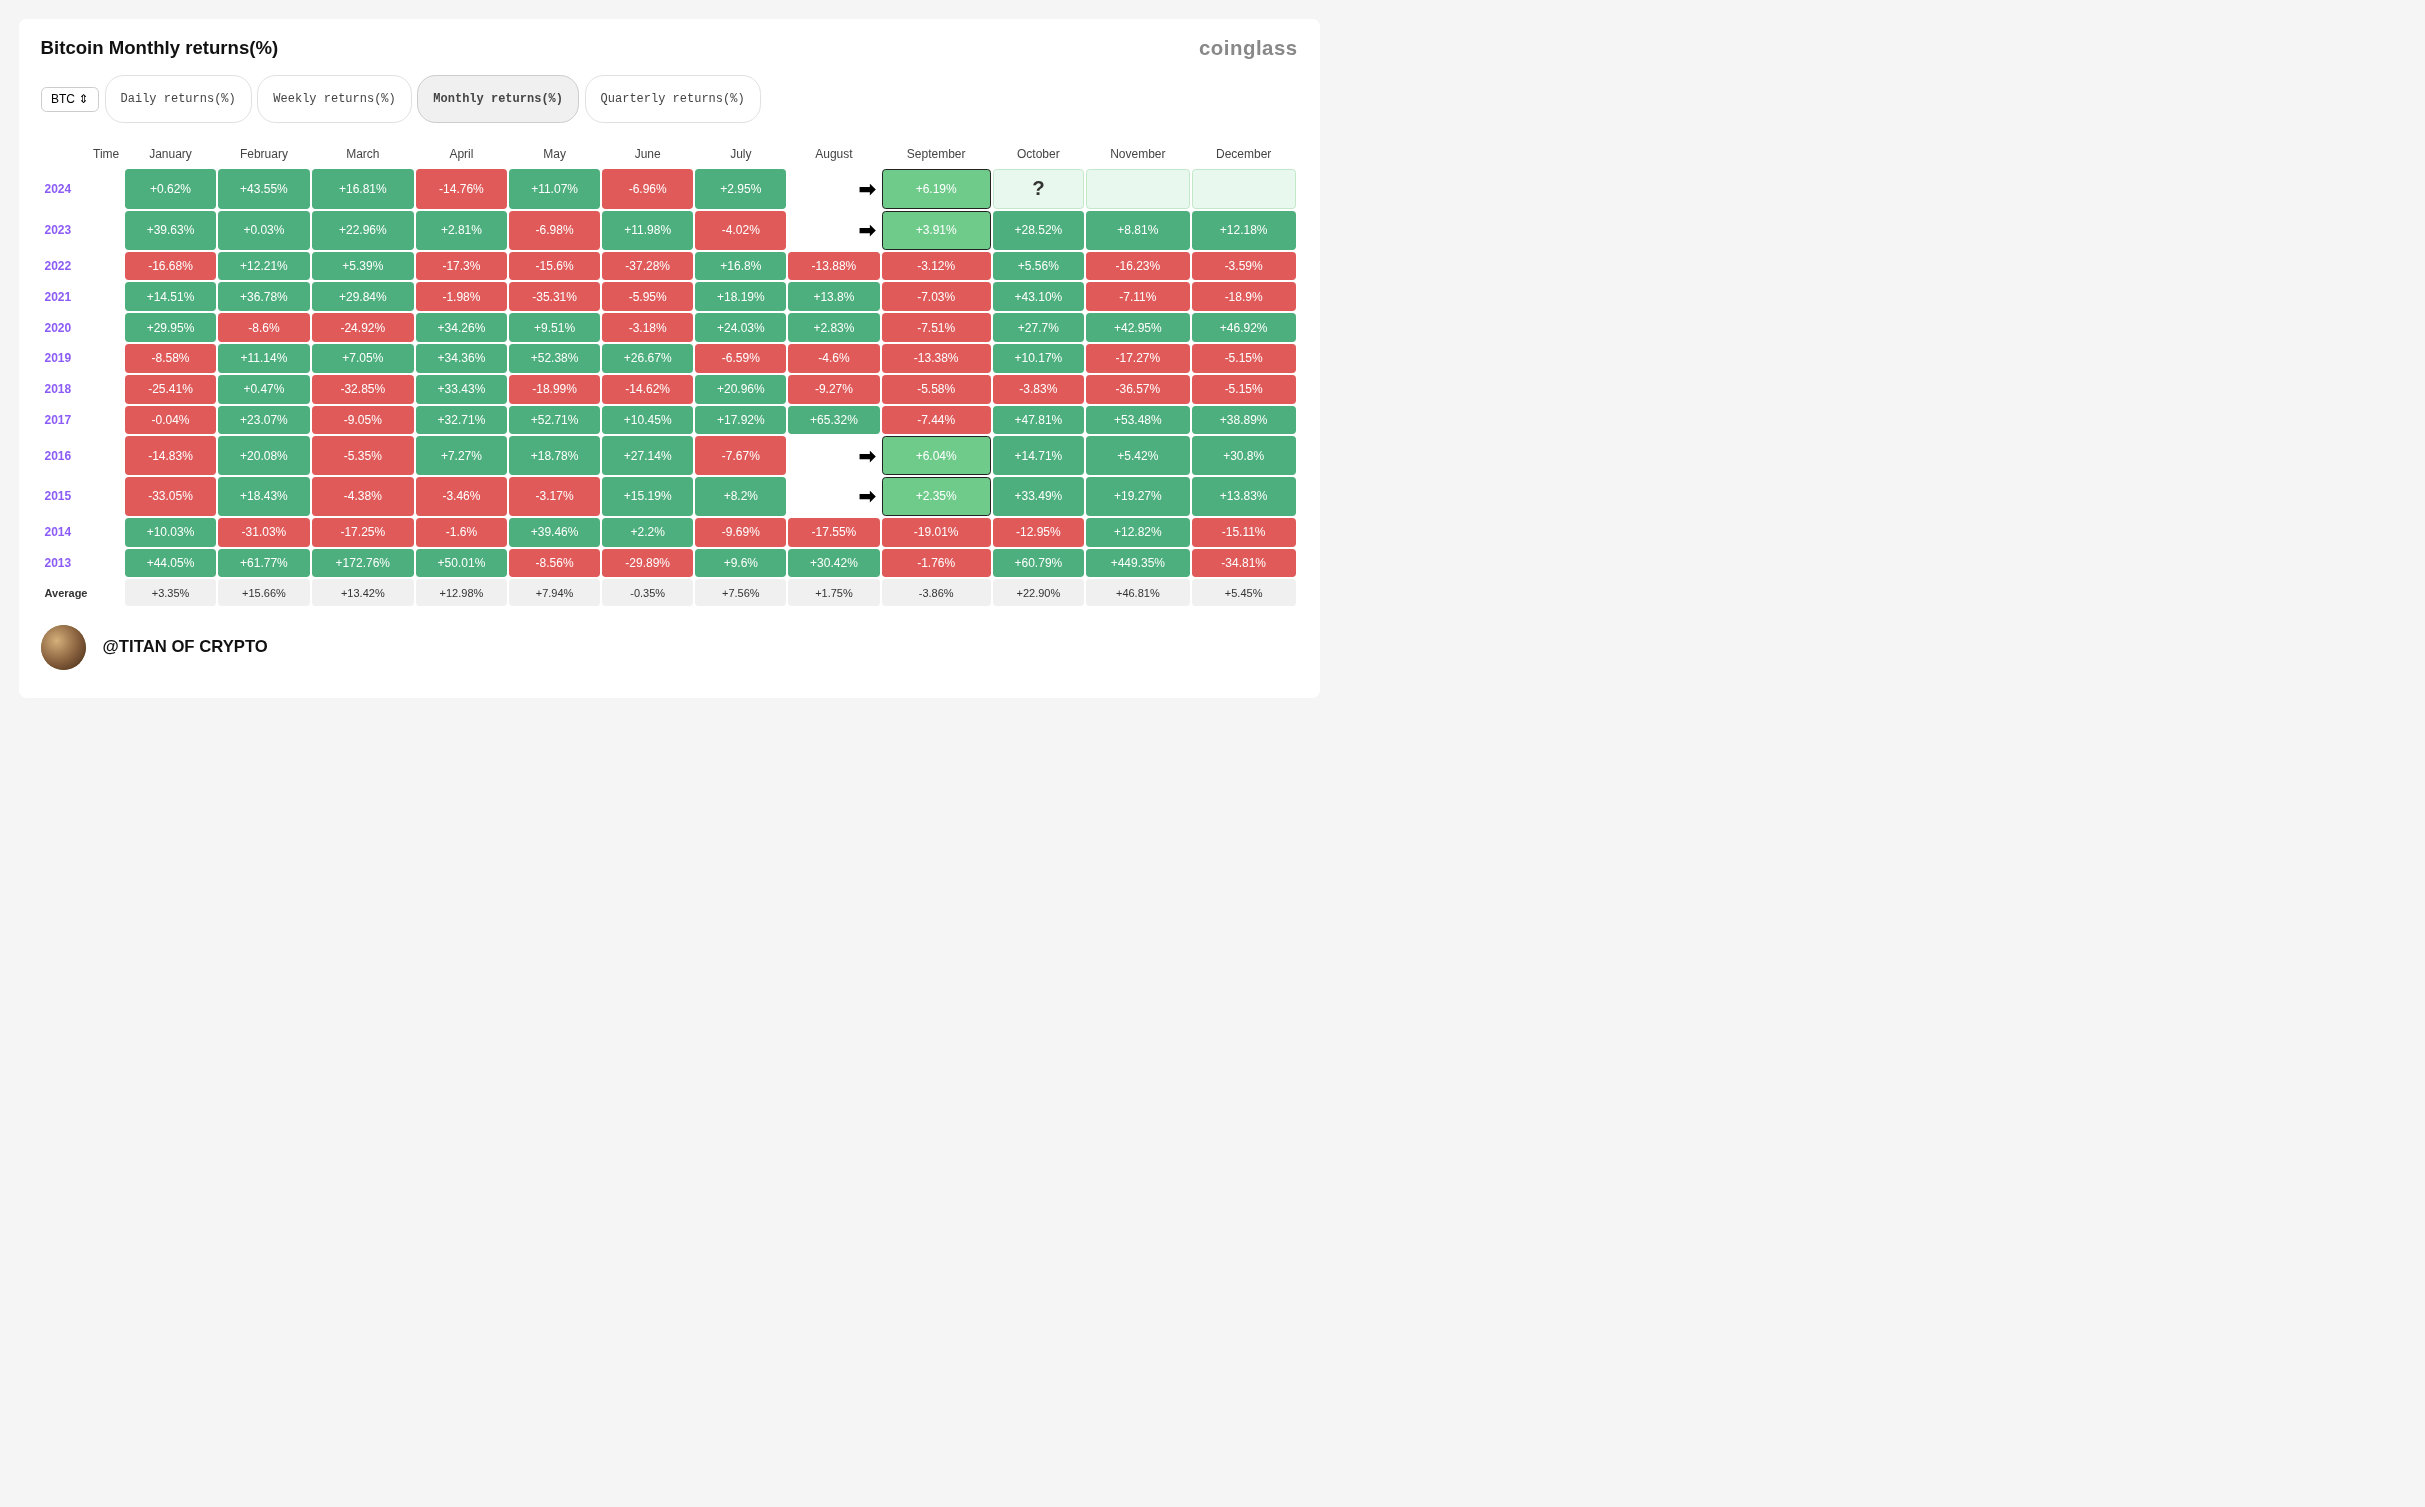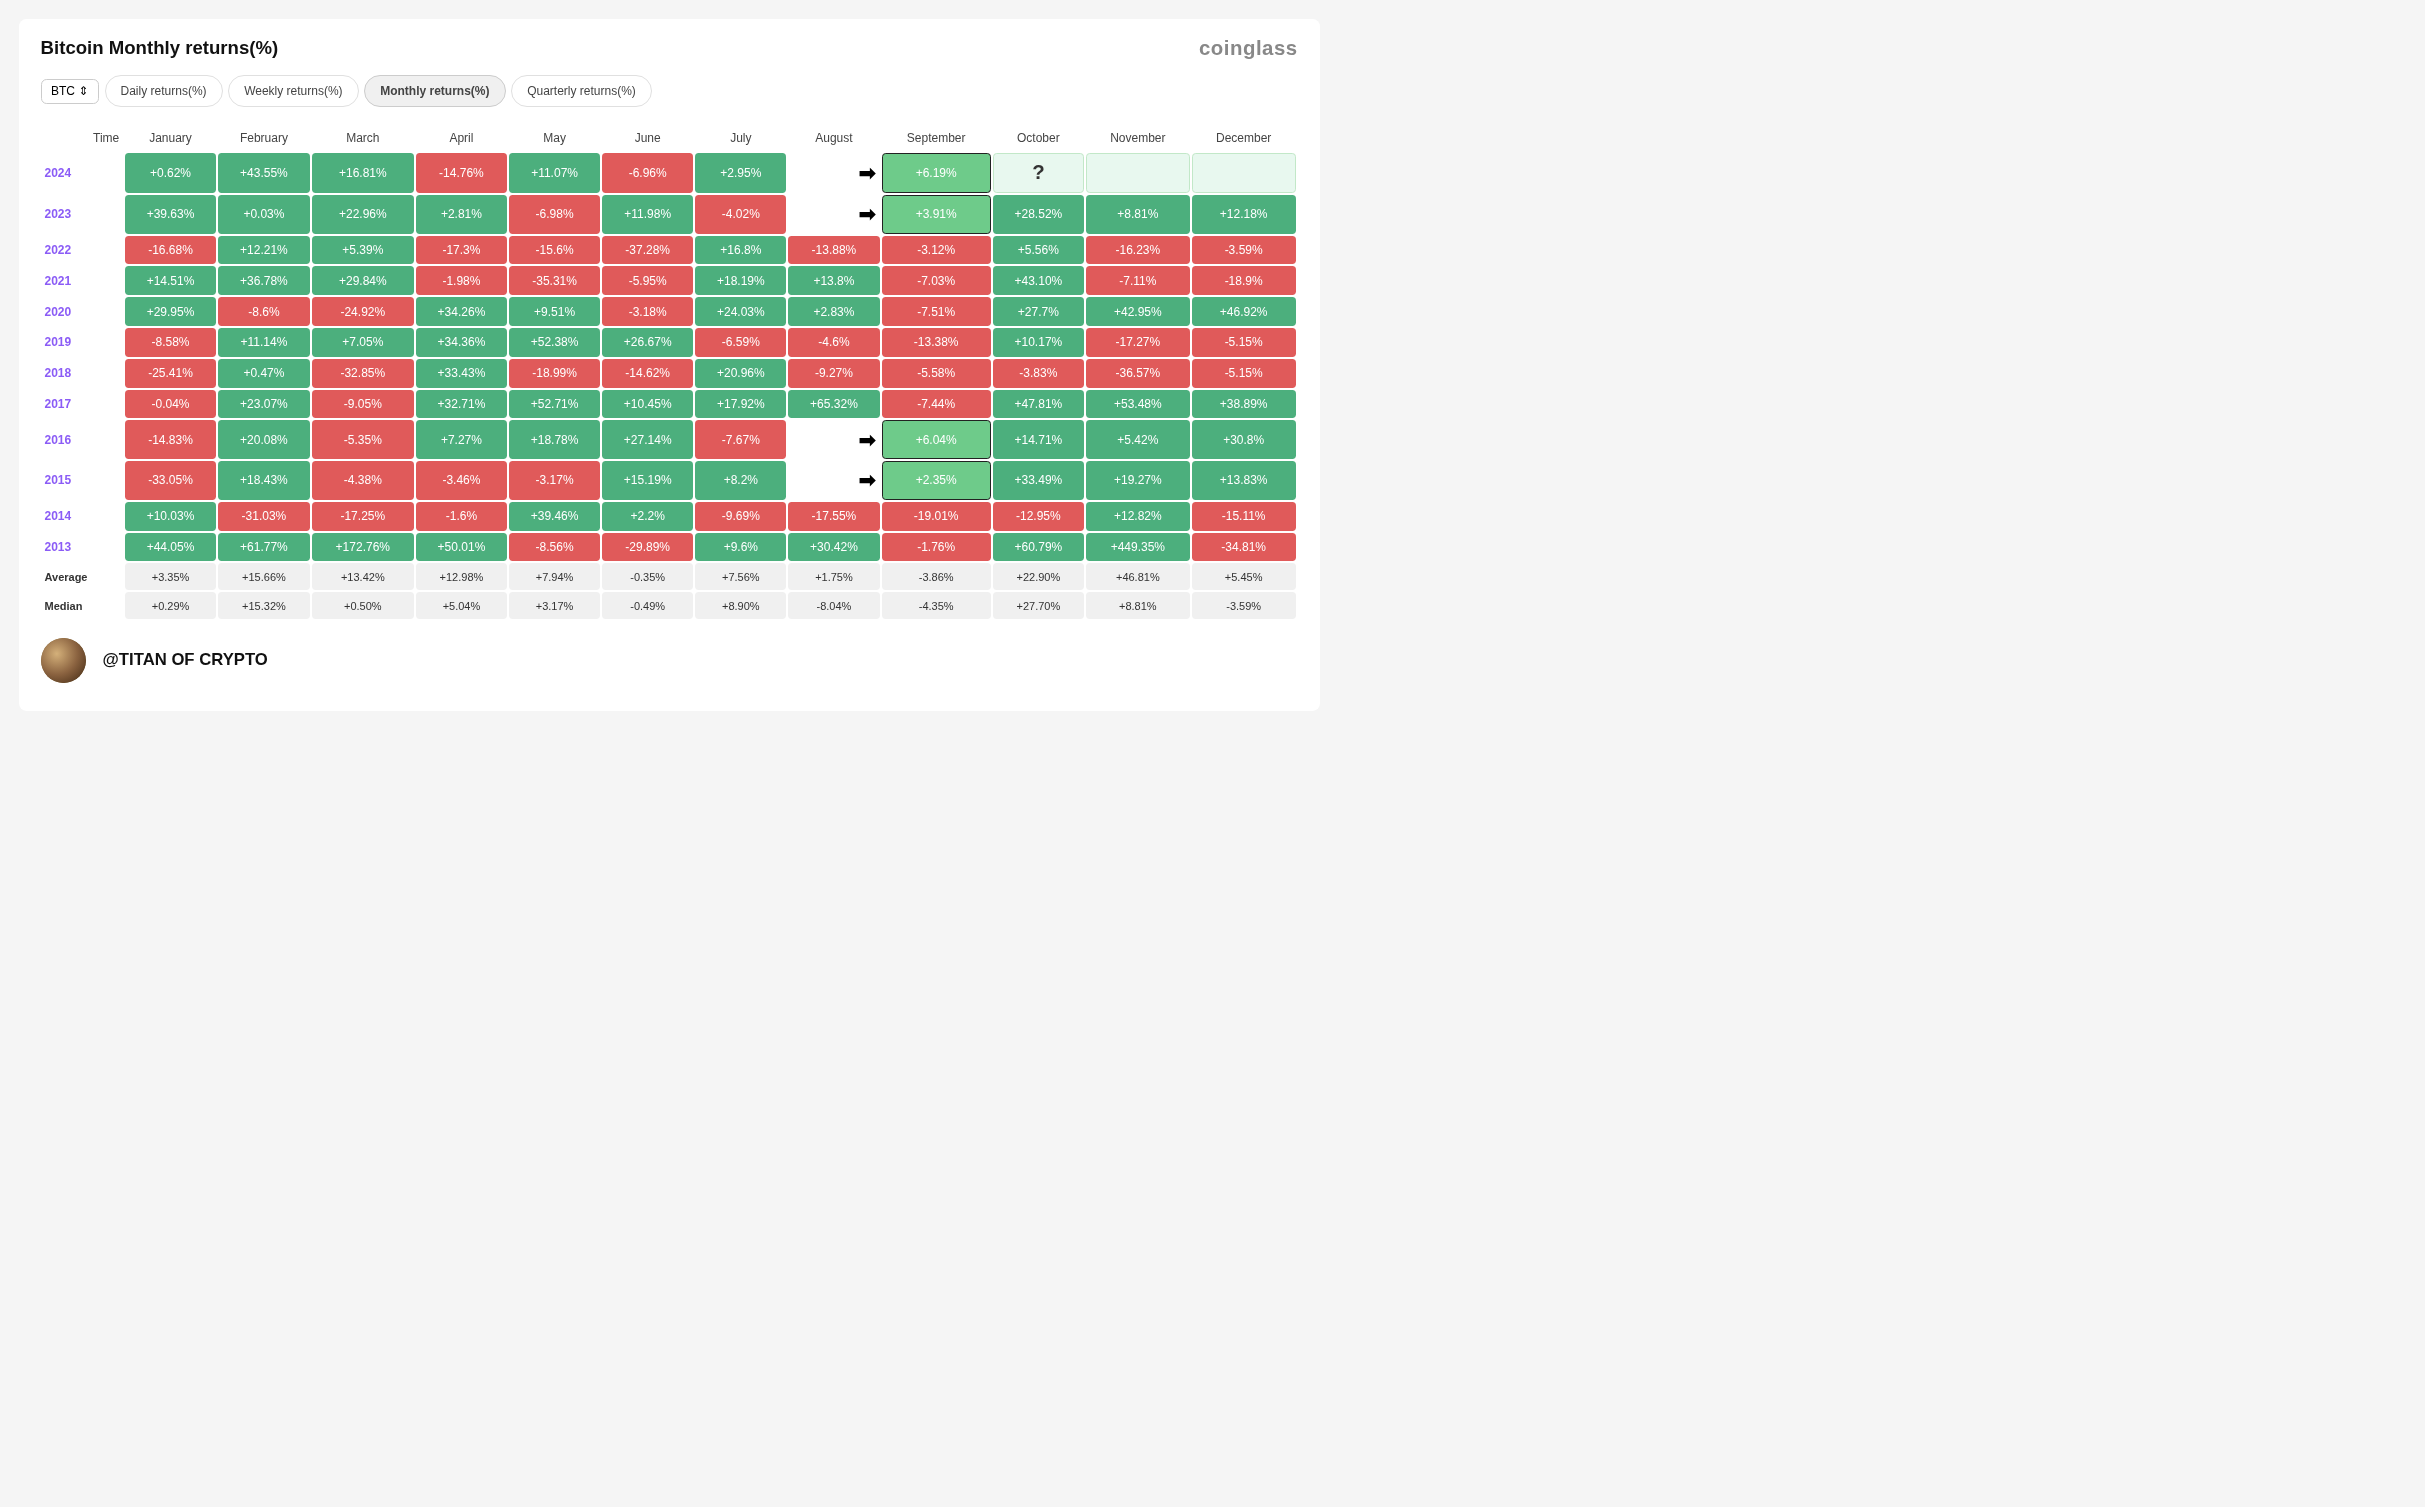--- a/index.html
+++ b/index.html
@@ -47,25 +47,26 @@
       font-size: 12px;
       background: #fff;
       cursor: pointer;
       display: flex;
       align-items: flex-start;
       gap: 3.7px;
     }
     .tab-btn {
       border: 0.9px solid #e0e0e0;
       border-radius: 18.6px;
-      padding: 8px 15px;
+      padding: 16px 15px;
       font-size: 12px;
       background: #fff;
       cursor: pointer;
       color: #444;
+      font-family: Liberation Mono, monospace;
     }
     .tab-btn.active {
       background: #f0f0f0;
       font-weight: 600;
       border-color: #ccc;
       text-align: right;
     }
     table {
       width: 100%;
       border-collapse: separate;
@@ -368,35 +369,20 @@
           <td>+12.98%</td>
           <td>+7.94%</td>
           <td>-0.35%</td>
           <td>+7.56%</td>
           <td>+1.75%</td>
           <td>-3.86%</td>
           <td>+22.90%</td>
           <td>+46.81%</td>
           <td>+5.45%</td>
         </tr>
-        <tr class="median-row">
-          <td class="time-cell">Median</td>
-          <td>+0.29%</td>
-          <td>+15.32%</td>
-          <td>+0.50%</td>
-          <td>+5.04%</td>
-          <td>+3.17%</td>
-          <td>-0.49%</td>
-          <td>+8.90%</td>
-          <td>-8.04%</td>
-          <td>-4.35%</td>
-          <td>+27.70%</td>
-          <td>+8.81%</td>
-          <td>-3.59%</td>
-        </tr>
       </tbody>
   </table>
 
   <div class="footer">
     <div class="avatar">
       <div class="avatar-inner"></div>
     </div>
     <span class="username">@TITAN OF CRYPTO</span>
   </div>
 </div>

